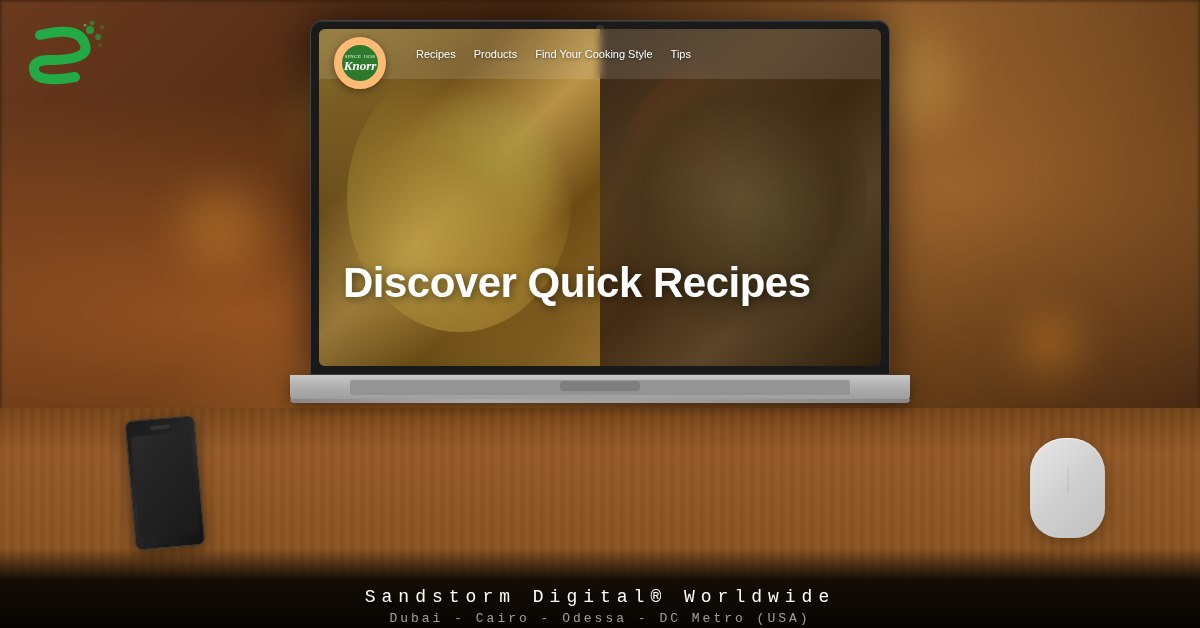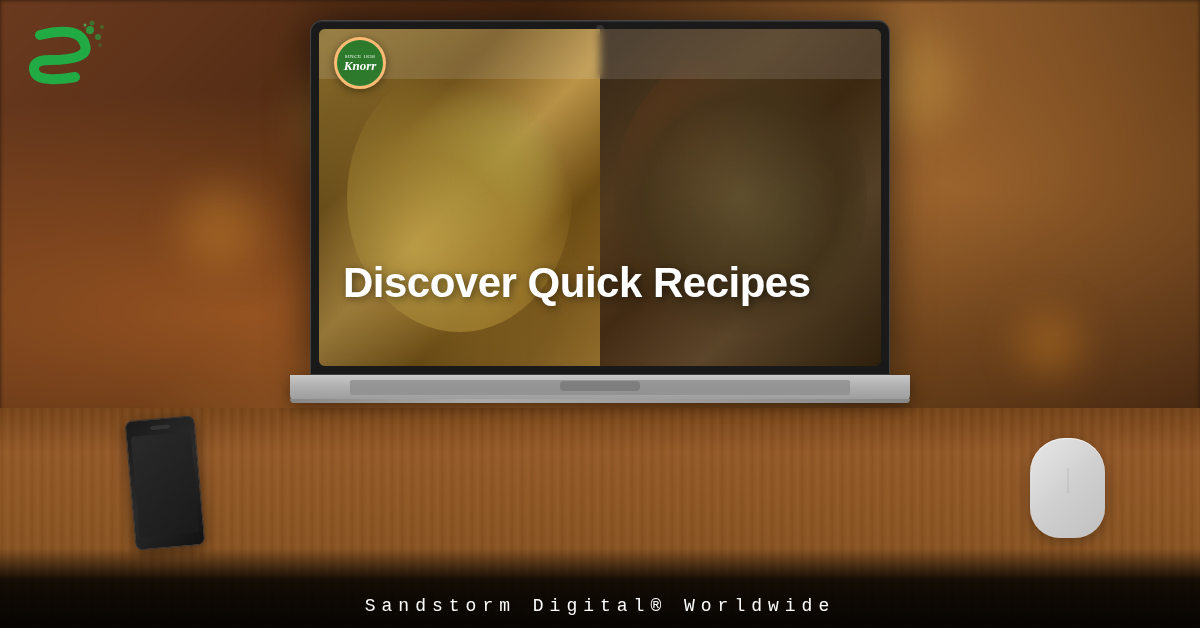--- a/index.html
+++ b/index.html
@@ -195,21 +195,21 @@
       background: #2d7a2d;
       border-radius: 50%;
       width: 52px;
       height: 52px;
       display: flex;
       align-items: center;
       justify-content: center;
       flex-direction: column;
       flex-shrink: 0;
       margin-top: 18px;
-      border: 3px solid #fdba74;
+      border: 8px solid #fdba74;
       box-shadow: 0 2px 8px rgba(0,0,0,0.4);
     }
 
     .knorr-since {
       color: #fff;
       font-size: 5px;
       font-family: serif;
       letter-spacing: 0.5px;
     }
 
@@ -364,21 +364,21 @@
       position: absolute;
       bottom: 0;
       left: 0;
       right: 0;
       height: 80px;
       background: linear-gradient(180deg, rgba(0,0,0,0) 0%, rgba(0,0,0,0.85) 40%, rgba(0,0,0,0.95) 100%);
       display: flex;
       flex-direction: column;
       align-items: center;
       justify-content: flex-end;
-      padding-bottom: 12px;
+      padding-bottom: 2px;
       gap: 4px;
     }
 
     .brand-main {
       color: #ffffff;
       font-size: 18px;
       font-family: 'Courier New', monospace;
       font-weight: 400;
       letter-spacing: 6px;
       text-align: center;
@@ -437,20 +437,26 @@
       <div class="screen-food-bg">
         <div class="food-left"></div>
         <div class="food-right"></div>
       </div>
       <div class="screen-overlay"></div>
 
       <div class="screen-nav">
         <div class="knorr-logo">
           <span class="knorr-since">SINCE 1838</span>
           <span class="knorr-text">Knorr</span>
+        </div>
+        <div class="nav-links">
+          <span class="nav-link">Recipes</span>
+          <span class="nav-link">Products</span>
+          <span class="nav-link">Find Your Cooking Style</span>
+          <span class="nav-link">Tips</span>
         </div>
       </div>
 
       <div class="hero-text">
         <div class="hero-title">Discover Quick Recipes</div>
       </div>
     </div>
   </div>
 
   <div class="laptop-base">
@@ -472,13 +478,14 @@
         <circle cx="72" cy="8" r="2.5" fill="#22aa44" opacity="0.5"></circle>
         <circle cx="65" cy="10" r="1.5" fill="#44cc66" opacity="0.7"></circle>
         <circle cx="80" cy="30" r="2" fill="#22aa44" opacity="0.3"></circle>
       </g>
     </svg>
   </div>
 </div>
 
 <div class="bottom-branding">
   <div class="brand-main">Sandstorm Digital® Worldwide</div>
+  <div class="brand-sub">Dubai  -  Cairo  -  Odessa  -  DC Metro (USA)</div>
 </div>
 
 </body></html>

